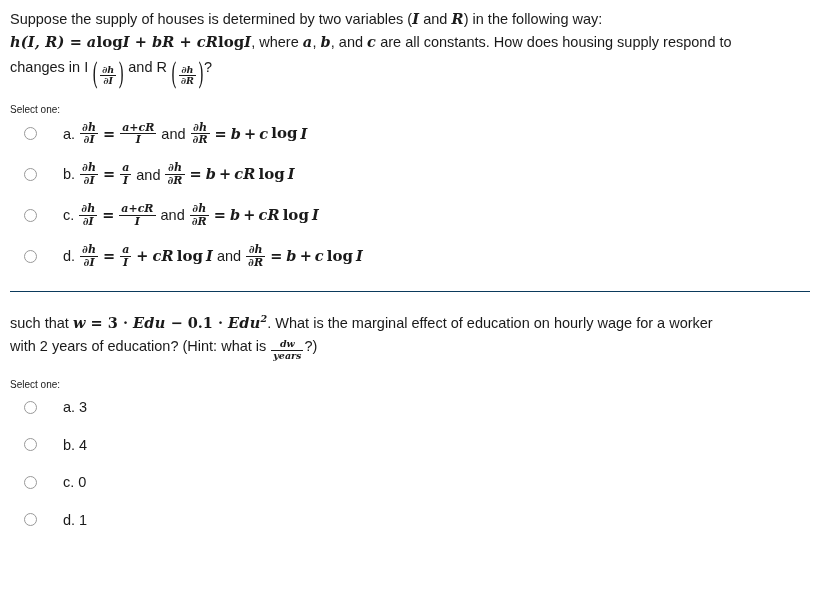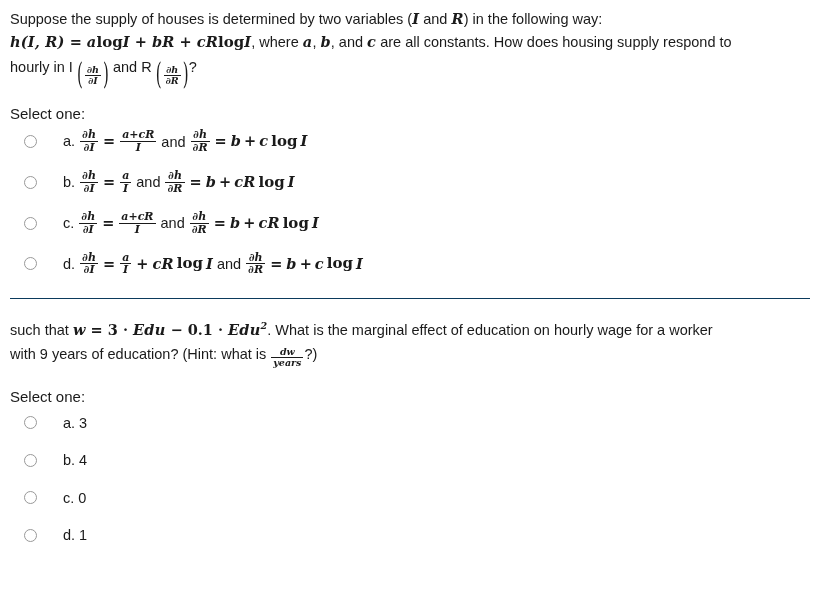--- a/index.html
+++ b/index.html
@@ -104,21 +104,21 @@
     font-size: 15px;
     color: #1a1a1a;
   }
   .paren::before { content: "("; left: 0; }
   .paren::after  { content: ")"; right: 0; }
   .paren .frac { vertical-align: middle; }
 
   
   .select-one {
     margin: 16px 0 4px 0;
-    font-size: 15px;
+    font-size: 10px;
     color: #1a1a1a;
   }
 
   .answers { margin: 0; padding: 0; }
 
   .answer-row {
     display: flex;
     align-items: center;
     min-height: 22px;
     margin-bottom: 16px;
@@ -179,21 +179,21 @@
 <div class="page">
 
   <div class="question">
 
     <div class="qtext">
 
       <span class="qline"><span>Suppose the supply of houses is determined by two variables (</span><span class="mi">I</span><span> and </span><span class="mi">R</span><span>) in the following way:</span></span>
 
       <span class="qline"><span class="mi">h(I, R)</span><span class="mop"> = </span><span class="mi">a</span><span class="mlog">log</span><span class="mi">I</span><span class="mop"> + </span><span class="mi">bR</span><span class="mop"> + </span><span class="mi">cR</span><span class="mlog">log</span><span class="mi">I</span><span>, where </span><span class="mi">a</span><span>, </span><span class="mi">b</span><span>, and </span><span class="mi">c</span><span> are all constants. How does housing supply respond to</span></span>
 
-      <span class="qline"><span>hourly in I </span><span class="paren"><span class="frac"><span class="num">∂h</span><span class="den">∂I</span></span></span><span> and R </span><span class="paren"><span class="frac"><span class="num">∂h</span><span class="den">∂R</span></span></span><span>?</span></span>
+      <span class="qline"><span>changes in I </span><span class="paren"><span class="frac"><span class="num">∂h</span><span class="den">∂I</span></span></span><span> and R </span><span class="paren"><span class="frac"><span class="num">∂h</span><span class="den">∂R</span></span></span><span>?</span></span>
 
     </div>
 
     <div class="select-one">Select one:</div>
 
     <div class="answers">
 
       <div class="answer-row">
         <span class="radio"></span>
         <span class="answer-label">
@@ -319,21 +319,21 @@
 
   <hr class="divider">
 
   <div class="question">
 
     <div class="qtext">
 
 
       <span class="qline"><span>such that </span><span class="mi">w</span><span class="mop"> = </span><span class="mop">3</span><span class="mop"> · </span><span class="mi">Edu</span><span class="mop"> − </span><span class="mop">0.1</span><span class="mop"> · </span><span class="mi">Edu</span><span class="mi sup">2</span><span>. What is the marginal effect of education on hourly wage for a worker</span></span>
 
-      <span class="qline"><span>with 9 years of education? (Hint: what is </span><span class="frac"><span class="num">dw</span><span class="den">years</span></span><span>?)</span></span>
+      <span class="qline"><span>with 2 years of education? (Hint: what is </span><span class="frac"><span class="num">dw</span><span class="den">years</span></span><span>?)</span></span>
 
     </div>
 
     <div class="select-one">Select one:</div>
 
     <div class="answers">
 
       <div class="answer-row simple">
         <span class="radio"></span>
         <span class="answer-label">

